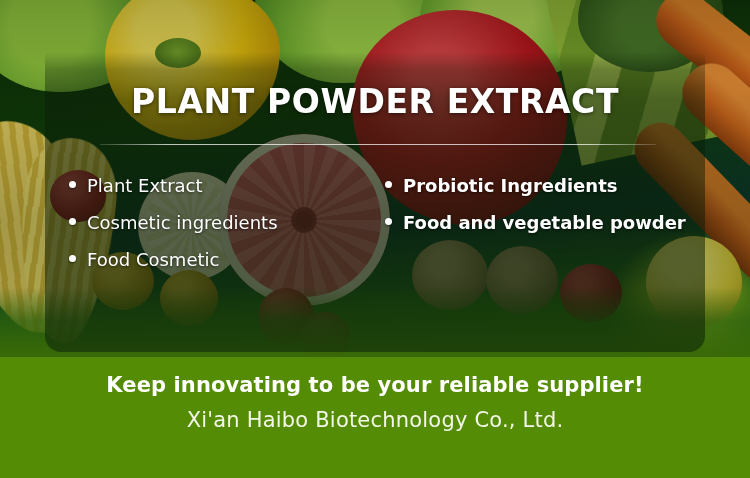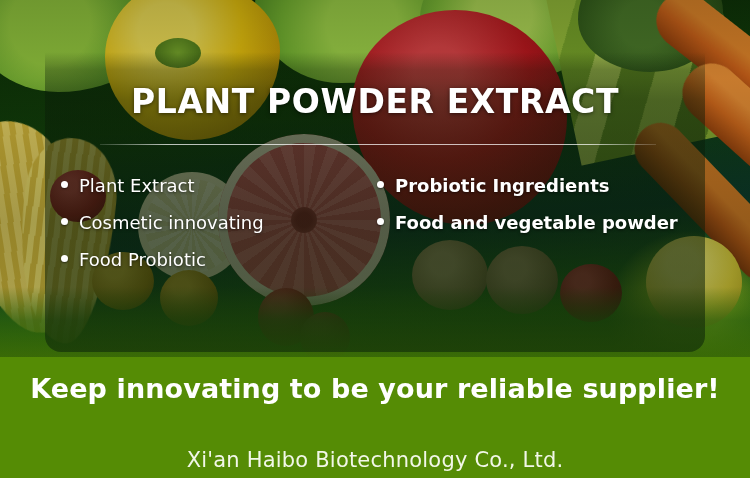--- a/index.html
+++ b/index.html
@@ -144,36 +144,36 @@
   .title{position:absolute;left:45px;top:82px;width:660px;text-align:center;
     color:#ffffff;font-size:33px;font-weight:bold;letter-spacing:.6px;
     font-family:"DejaVu Sans",sans-serif;
     text-shadow:0 1px 4px rgba(0,0,0,.55);}
 
   .divider{position:absolute;left:100px;top:144px;width:556px;height:1px;
     background:linear-gradient(90deg,rgba(255,255,255,.15),rgba(255,255,255,.72) 12%,rgba(255,255,255,.72) 88%,rgba(255,255,255,.15));}
 
   .cols{position:absolute;left:45px;top:176px;width:660px;display:flex;}
   .col{flex:0 0 auto;}
-  .col-left{width:300px;padding-left:16px;}
+  .col-left{width:300px;padding-left:24px;}
   .col-right{width:324px;padding-left:16px;font-weight:bold;}
 
   .bullet-row{display:flex;align-items:baseline;height:37px;}
   .dot{flex:0 0 auto;width:7px;height:7px;border-radius:50%;background:#ffffff;
        margin-right:11px;position:relative;top:-4px;
        box-shadow:0 1px 2px rgba(0,0,0,.5);}
   .bullet-text{color:#ffffff;font-size:18px;line-height:20px;white-space:nowrap;
        text-shadow:0 1px 3px rgba(0,0,0,.6);}
 
   
   .footer{position:absolute;left:0;top:357px;width:750px;height:121px;background:#558c05;}
   .tagline{position:absolute;left:0;top:16px;width:750px;text-align:center;
-     color:#ffffff;font-size:27px;font-weight:bold;letter-spacing:.1px;}
+     color:#ffffff;font-size:21px;font-weight:bold;letter-spacing:.1px;}
   .company{position:absolute;left:0;top:51px;width:750px;text-align:center;
-     color:#f2f7e8;font-size:21px;font-weight:normal;letter-spacing:.2px;margin-top:40px;}
+     color:#f2f7e8;font-size:21px;font-weight:normal;letter-spacing:.2px;}
 </style>
 </head>
 <body>
 
 <div class="banner">
 
   <div class="photo">
     <div class="photo-base"></div>
 
     <div class="veg lettuce1"></div>
@@ -218,25 +218,25 @@
   <div class="divider"></div>
 
   <div class="cols">
     <div class="col col-left">
       <div class="bullet-row">
         <span class="dot"></span>
         <span class="bullet-text">Plant Extract</span>
       </div>
       <div class="bullet-row">
         <span class="dot"></span>
-        <span class="bullet-text">Cosmetic innovating</span>
-      </div>
-      <div class="bullet-row">
-        <span class="dot"></span>
-        <span class="bullet-text">Food Probiotic</span>
+        <span class="bullet-text">Cosmetic ingredients</span>
+      </div>
+      <div class="bullet-row">
+        <span class="dot"></span>
+        <span class="bullet-text">Food Cosmetic</span>
       </div>
     </div>
 
     <div class="col col-right">
       <div class="bullet-row">
         <span class="dot"></span>
         <span class="bullet-text">Probiotic Ingredients</span>
       </div>
       <div class="bullet-row">
         <span class="dot"></span>

